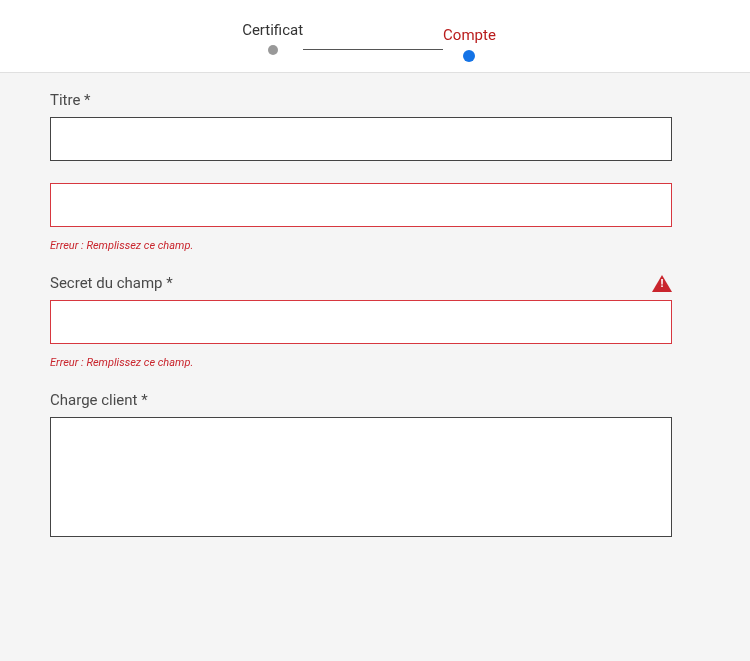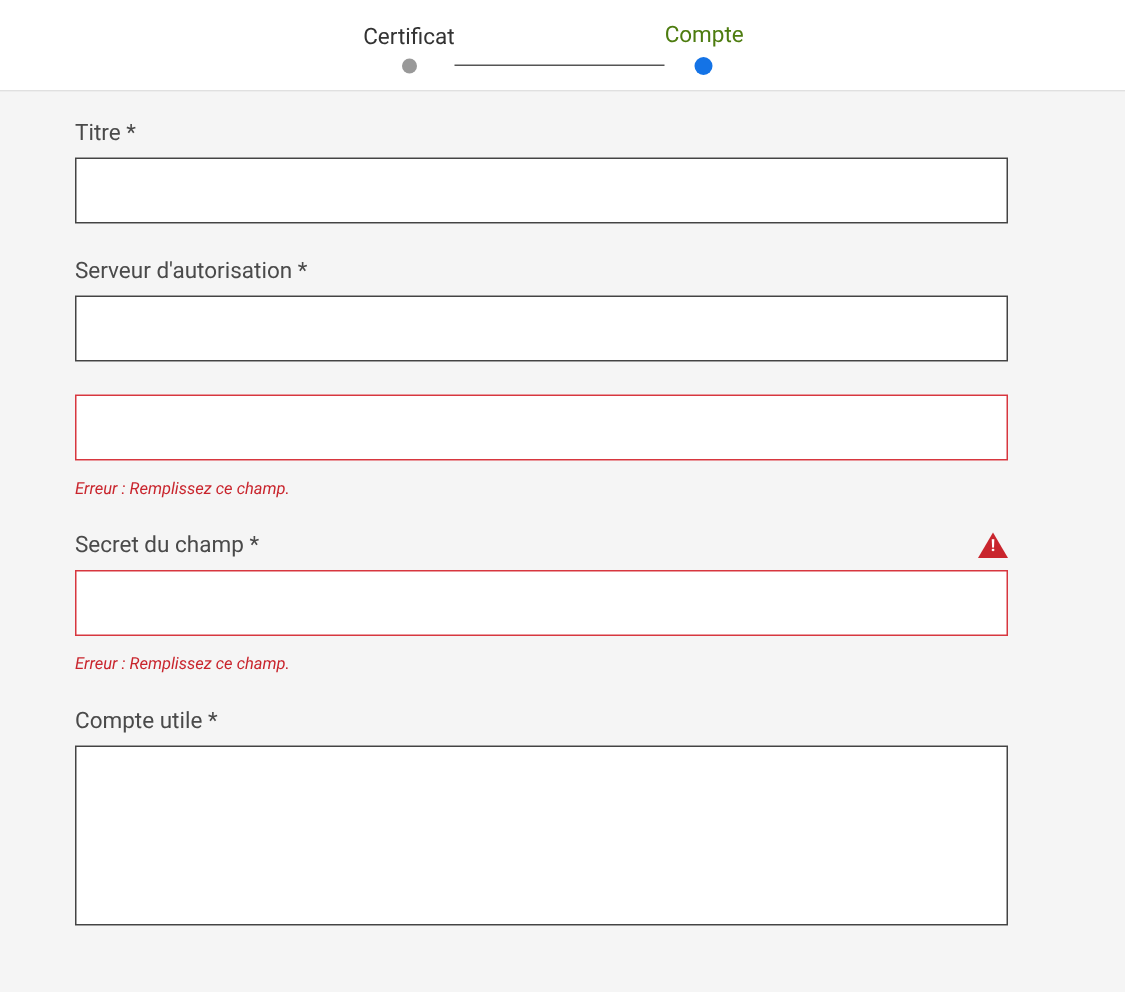--- a/index.html
+++ b/index.html
@@ -27,21 +27,22 @@
       align-items: center;
       position: relative;
       cursor: pointer;
     }
     .step-label {
       font-size: 15px;
       margin-bottom: 6px;
       color: #333;
     }
     .step-label.active {
-      color: #4d7c0f;
+      color: #b91c1c;
+      margin-top: 12px;
     }
     .step-dot {
       width: 10px;
       height: 10px;
       border-radius: 50%;
       background: #999;
     }
     .step-dot.active {
       background: #1473e6;
       width: 12px;
@@ -138,41 +139,35 @@
 
 <div class="form-area">
 
   <div class="field">
     <div class="field-label-row">
       <label class="field-label">Titre *</label>
     </div>
     <input type="text" class="field-input" value="" style="">
   </div>
 
-  <div class="field">
-    <div class="field-label-row">
-      <label class="field-label">Serveur d'autorisation *</label>
-    </div>
-    <input type="text" class="field-input" value="" style="">
-  </div>
 
   <div class="field">
     <input type="text" class="field-input error" value="" style="">
     <div class="error-text">Erreur : Remplissez ce champ.</div>
   </div>
 
   <div class="field">
     <div class="field-label-row">
       <label class="field-label">Secret du champ *</label>
       <span class="warning-icon"></span>
     </div>
     <input type="text" class="field-input error" value="" style="">
     <div class="error-text">Erreur : Remplissez ce champ.</div>
   </div>
 
   <div class="field">
     <div class="field-label-row">
-      <label class="field-label">Compte utile *</label>
+      <label class="field-label">Charge client *</label>
     </div>
     <textarea class="field-textarea" style=""></textarea>
   </div>
 
 </div>
 
 </body></html>

